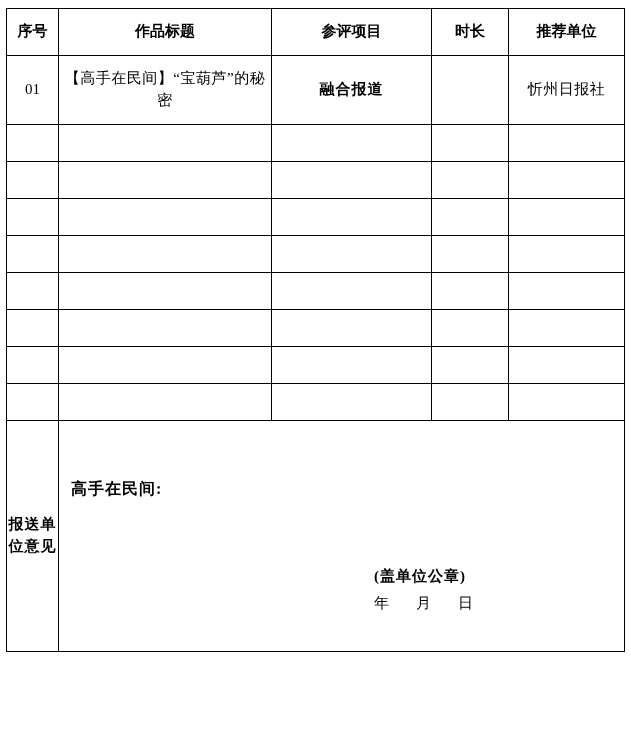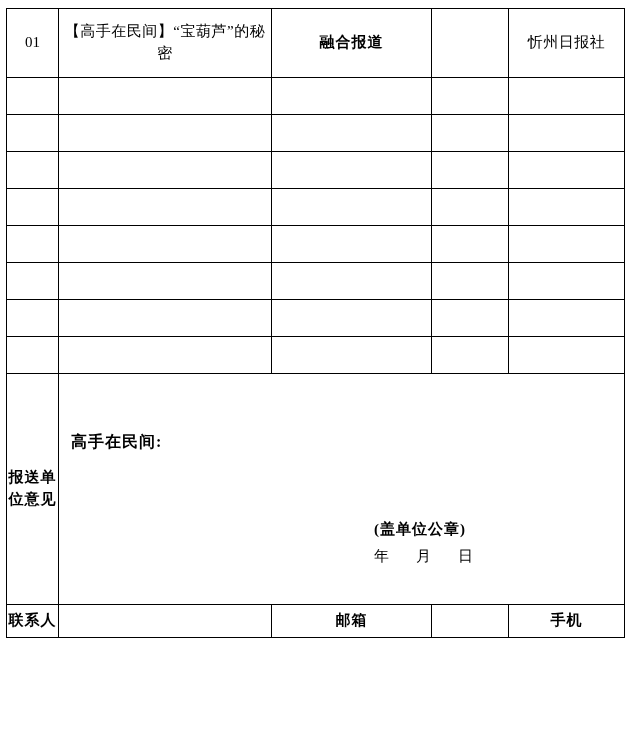--- a/index.html
+++ b/index.html
@@ -143,20 +143,27 @@
 
   <table class="form">
     <colgroup>
       <col style="width:52px">
       <col style="width:213px">
       <col style="width:160px">
       <col style="width:77px">
       <col style="width:116px">
     </colgroup>
     <tbody>
+      <tr class="hdr">
+        <td>序号</td>
+        <td>作品标题</td>
+        <td>参评项目</td>
+        <td>时长</td>
+        <td>推荐单位</td>
+      </tr>
 
       <tr class="datarow row-first">
         <td class="cell-index">01</td>
         <td class="cell-title">【高手在民间】“宝葫芦”的秘密</td>
         <td class="cell-item">融合报道</td>
         <td class="empty"></td>
         <td class="cell-unit">忻州日报社</td>
       </tr>
 
       <tr class="datarow">
@@ -227,24 +234,17 @@
         <td class="opinion-label">报送单位意见</td>
         <td class="opinion-body" colspan="4">
           <div class="sign-line">高手在民间:</div>
           <div class="seal-line">(盖单位公章)</div>
           <div class="date-line">
             <span>年</span><span class="sp"></span><span>月</span><span class="sp"></span><span>日</span>
           </div>
         </td>
       </tr>
 
-      <tr class="contactrow">
-        <td colspan="1">联系人</td>
-        <td class="value"></td>
-        <td>邮箱</td>
-        <td class="value"></td>
-        <td>手机</td>
-      </tr>
 
     </tbody>
   </table>
 
 </div>
 
 </body></html>

